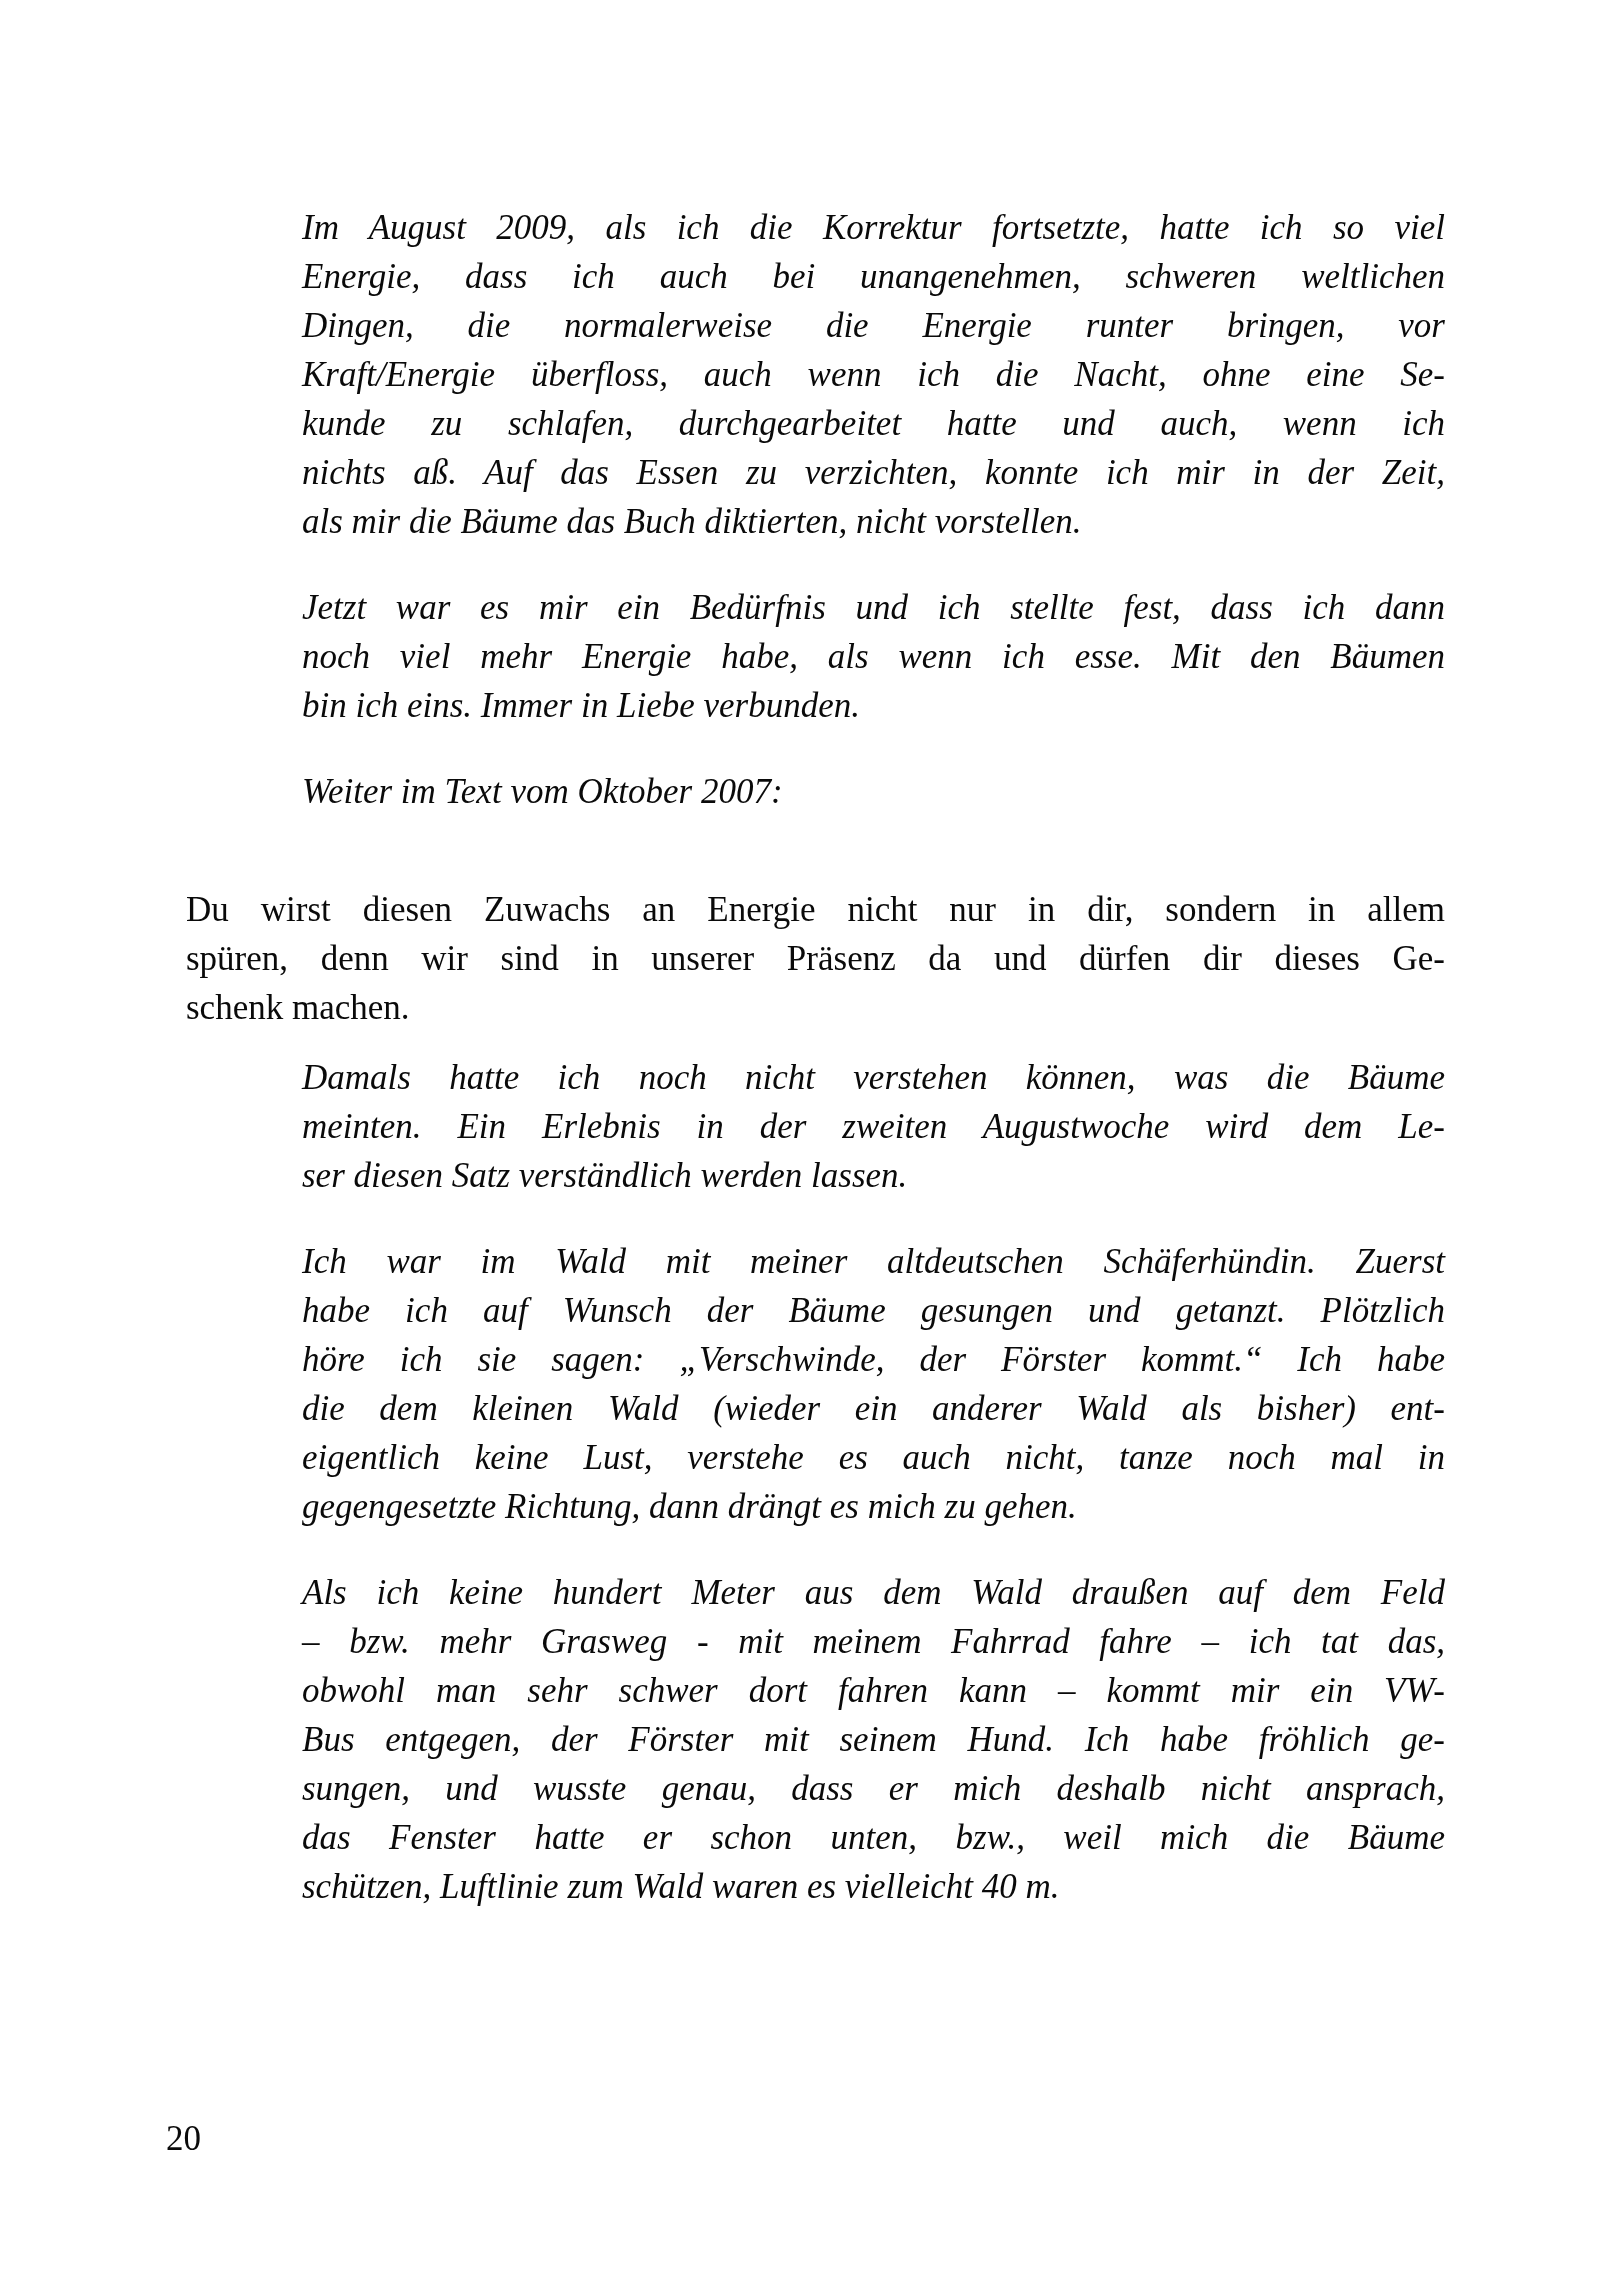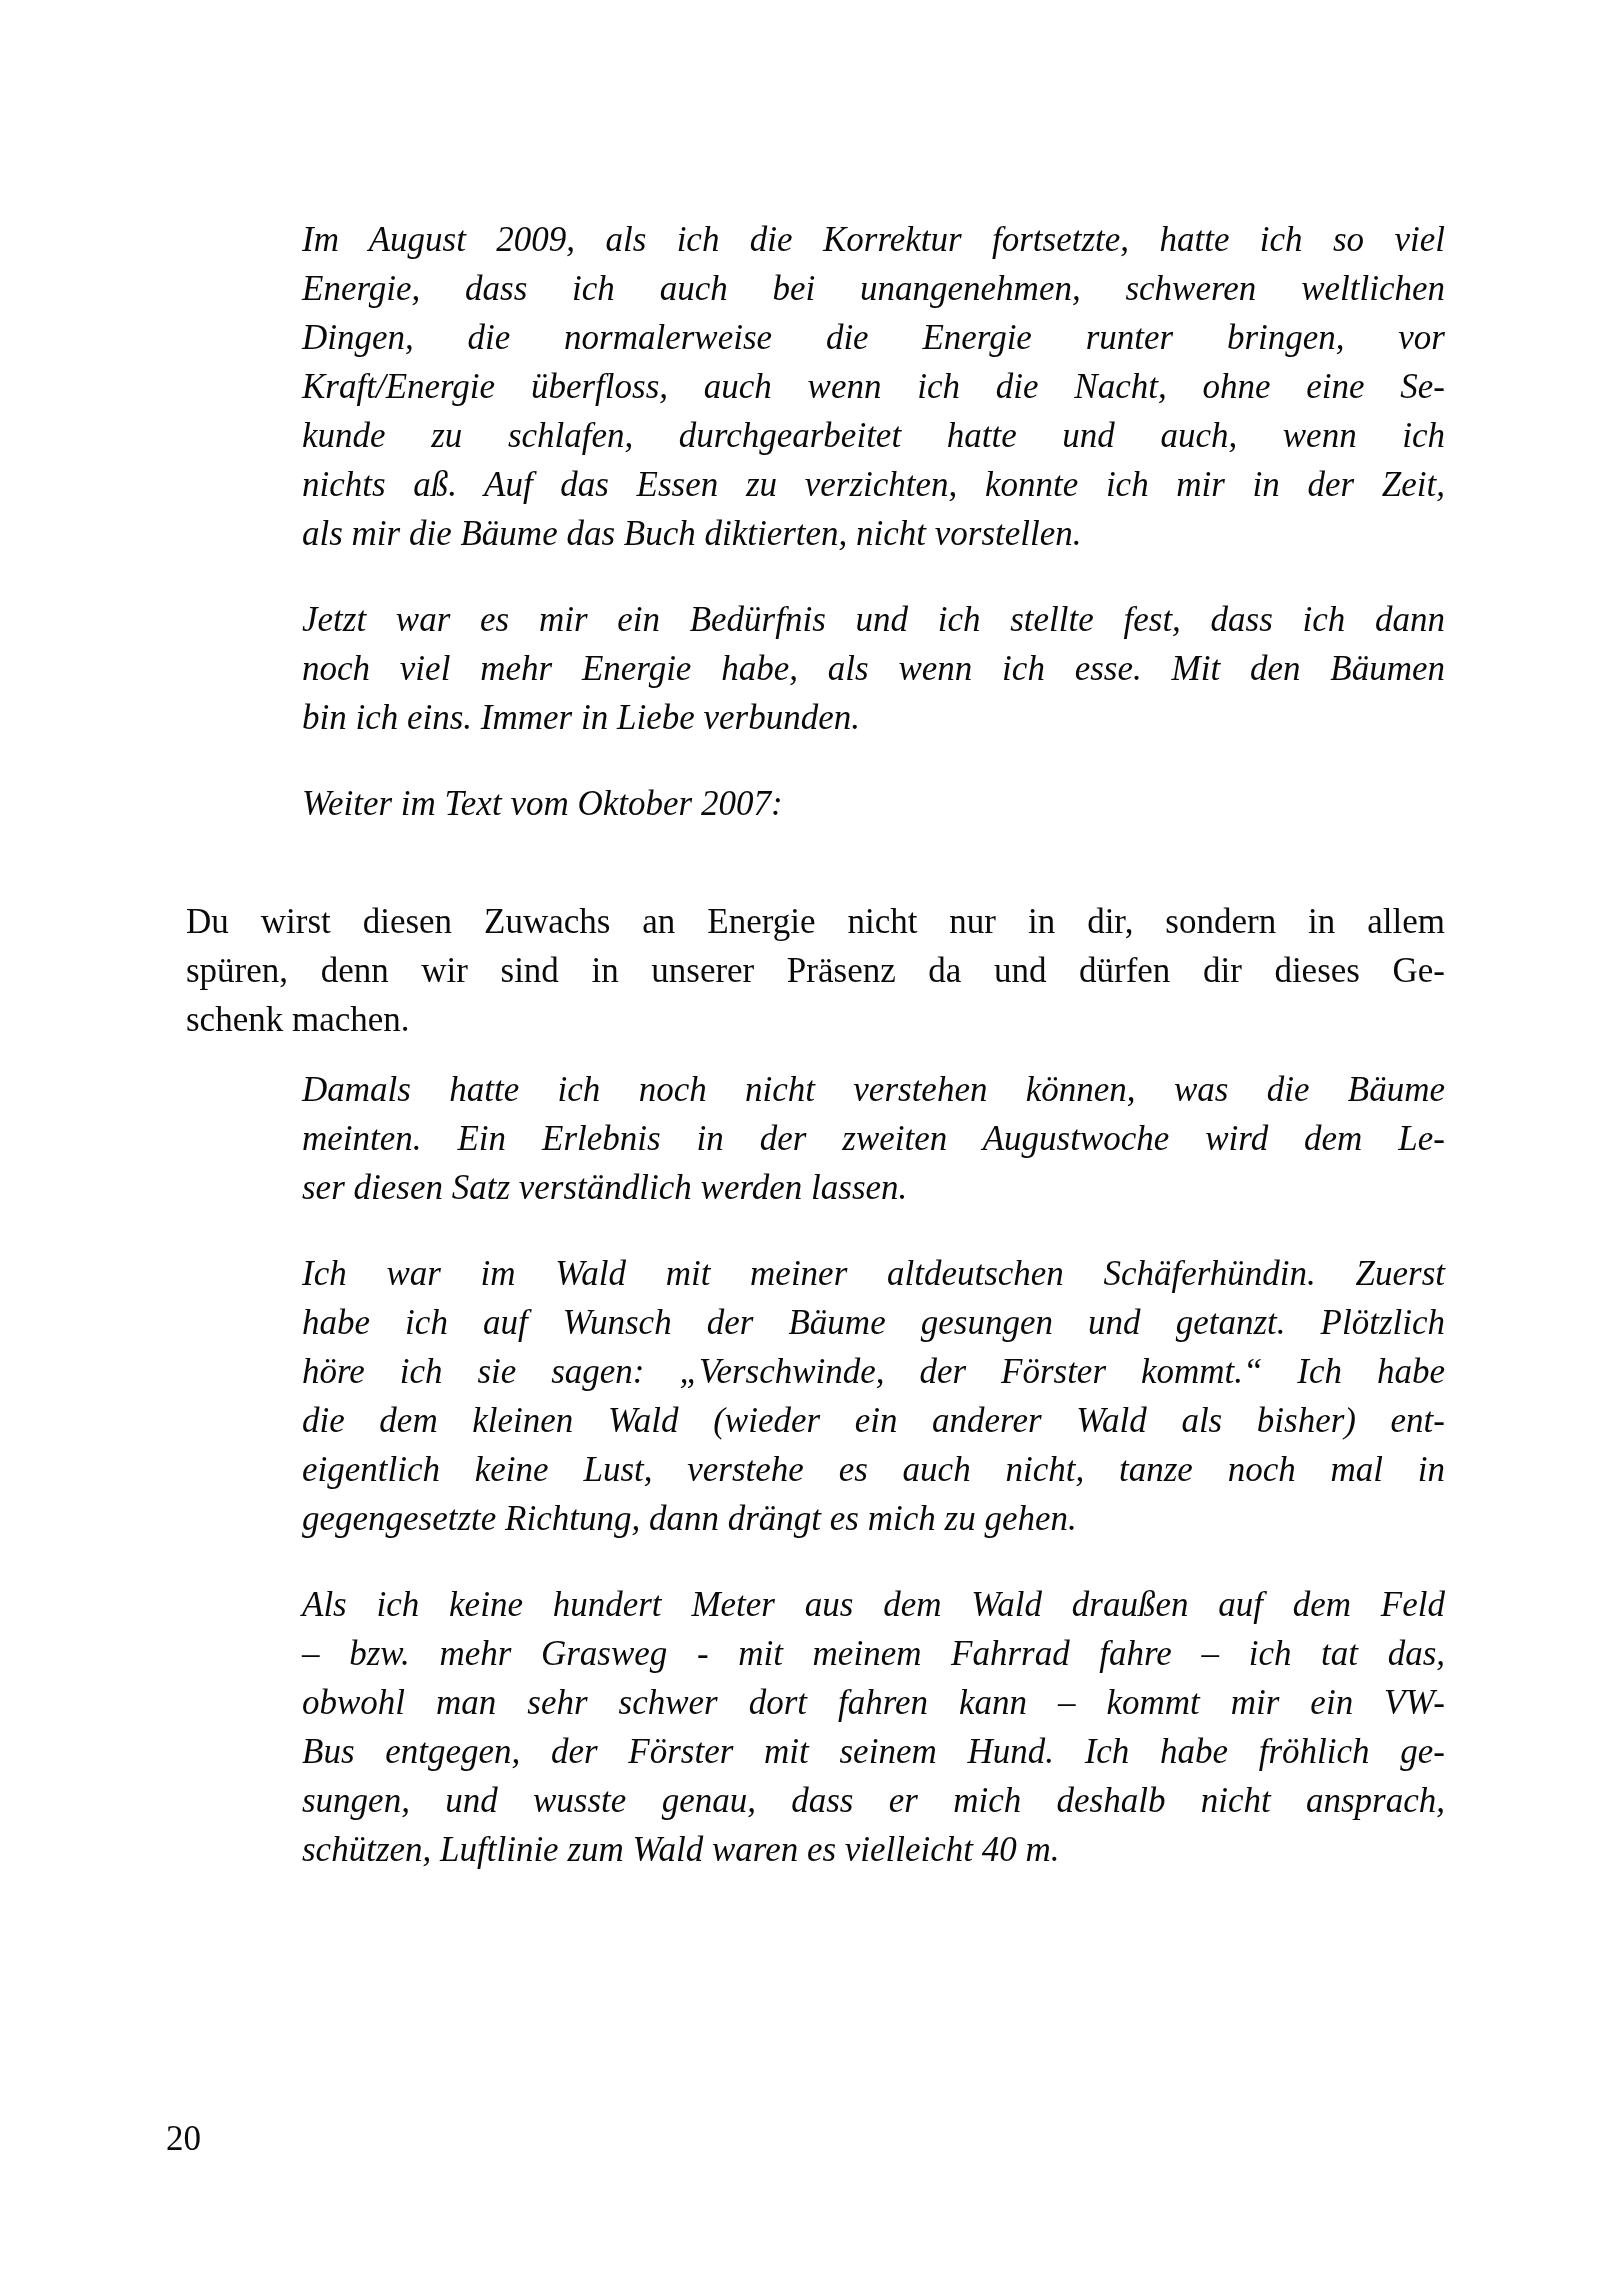--- a/index.html
+++ b/index.html
@@ -12,21 +12,21 @@
   .page {
     position: relative;
     width: 1618px;
     height: 2295px;
     background: #ffffff;
     color: #0a0a0a;
     overflow: hidden;
   }
   .content {
     position: absolute;
-    top: 16px;
+    top: 4px;
     left: 0;
     width: 1618px;
     padding: 199px 173px 0 166px;
   }
   .paragraph {
     font-size: 35px;
     line-height: 49px;
     margin-bottom: 37px;
     color: #0a0a0a;
   }
@@ -99,18 +99,19 @@
         <div class="line">die dem kleinen Wald (wieder ein anderer Wald als bisher) ent-</div>
         <div class="line">eigentlich keine Lust, verstehe es auch nicht, tanze noch mal in</div>
         <div class="line">gegengesetzte Richtung, dann drängt es mich zu gehen.</div>
       </div>
       <div class="paragraph quote-italic">
         <div class="line">Als ich keine hundert Meter aus dem Wald draußen auf dem Feld</div>
         <div class="line">– bzw. mehr Grasweg - mit meinem Fahrrad fahre – ich tat das,</div>
         <div class="line">obwohl man sehr schwer dort fahren kann – kommt mir ein VW-</div>
         <div class="line">Bus entgegen, der Förster mit seinem Hund. Ich habe fröhlich ge-</div>
         <div class="line">sungen, und wusste genau, dass er mich deshalb nicht ansprach,</div>
+        <div class="line">das Fenster hatte er schon unten, bzw., weil mich die Bäume</div>
         <div class="line">schützen, Luftlinie zum Wald waren es vielleicht 40 m.</div>
       </div>
     </div>
   <div class="page-number">20</div>
 </div>
 
 
 </body></html>

